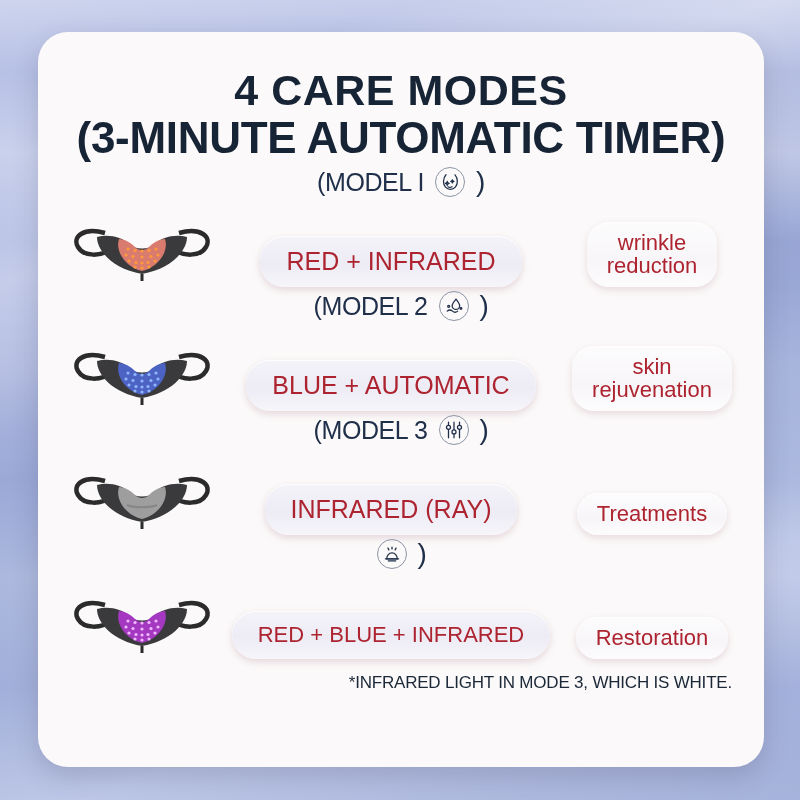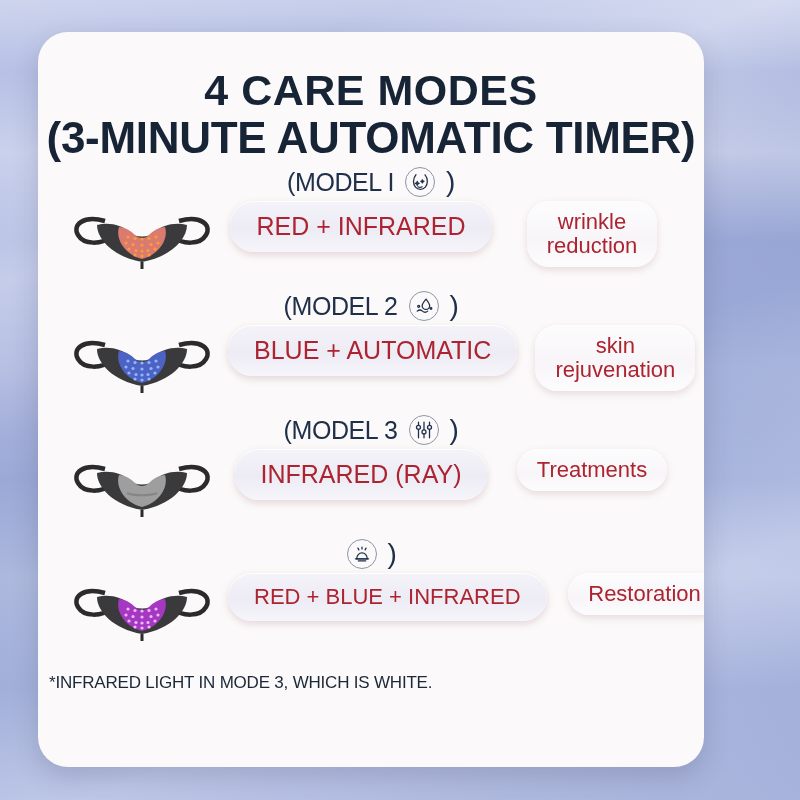--- a/index.html
+++ b/index.html
@@ -41,21 +41,21 @@
         rgba(255,255,255,0.22) 72%,
         rgba(255,255,255,0.00) 86%,
         rgba(255,255,255,0.12) 100%);
     pointer-events: none;
   }
 
   .card {
     position: absolute;
     left: 38px;
     top: 32px;
-    width: 666px;
+    width: 726px;
     height: 735px;
     background: #fbf9f9;
     border-radius: 30px;
     box-shadow: 0 10px 26px rgba(60,60,90,0.20);
     overflow: hidden;
   }
 
   
   .title-block {
     text-align: center;
@@ -96,21 +96,21 @@
     height: 30px;
     border-radius: 50%;
     border: 1.4px solid #8d96a6;
     margin: 0 1px;
     flex: none;
   }
   .mode-icon svg { display: block; }
 
   .mode-row {
     display: flex;
-    align-items: flex-start;
+    align-items: flex-end;
     height: 86px;
     padding: 0 14px 0 18px;
   }
 
   .mask-cell {
     width: 172px;
     flex: none;
     display: flex;
     justify-content: center;
     align-items: center;
@@ -158,26 +158,25 @@
     font-size: 22px;
     line-height: 1.08;
     box-shadow:
       0 3px 7px rgba(190,150,160,0.30),
       0 1px 0 rgba(255,255,255,0.9) inset;
   }
   .pill-effect .l2 { display: block; }
 
   
   .footnote {
-    text-align: left;
+    text-align: right;
     padding: 14px 32px 0 0;
     font-size: 17px;
     color: #1b2838;
     letter-spacing: -0.2px;
-    margin-left: 11px;
   }
 </style>
 </head>
 <body>
 
 <div class="bg-bands"></div>
 
 <div class="card">
 
   <div class="title-block">

